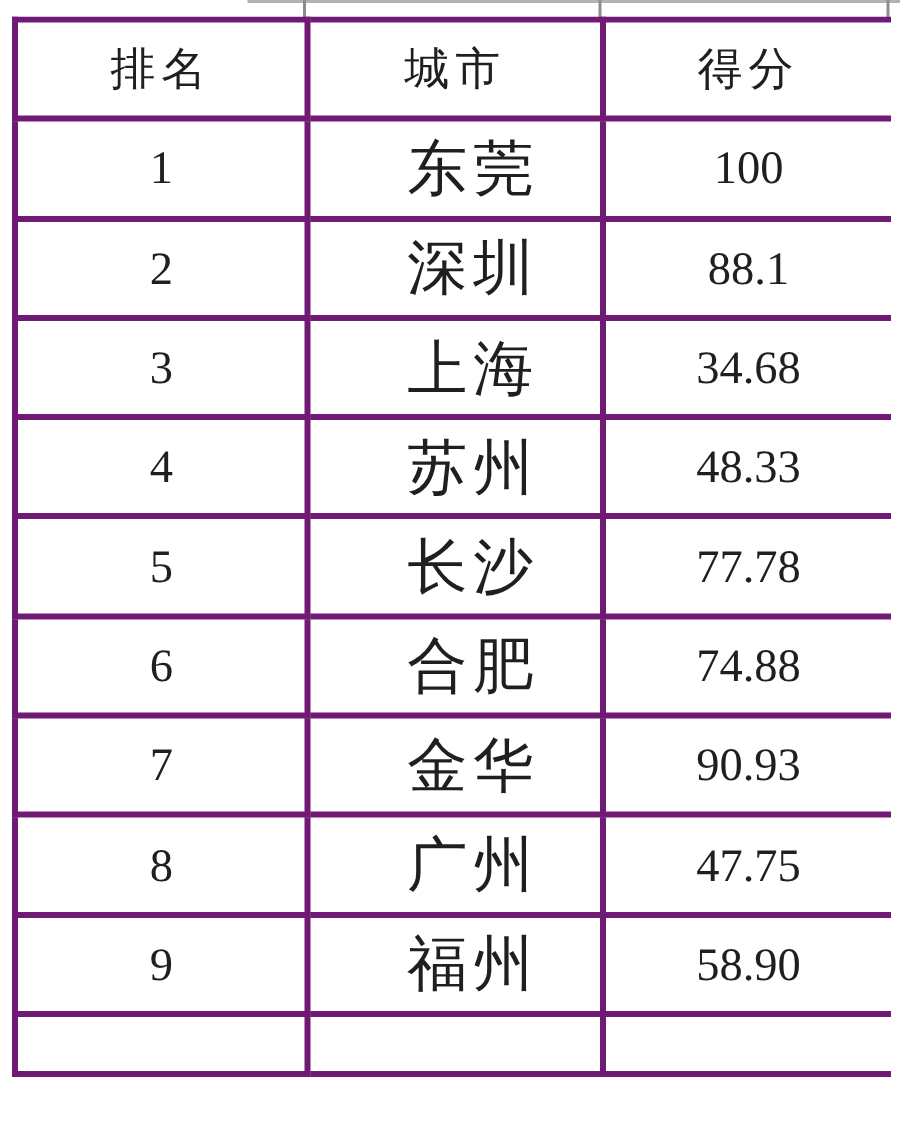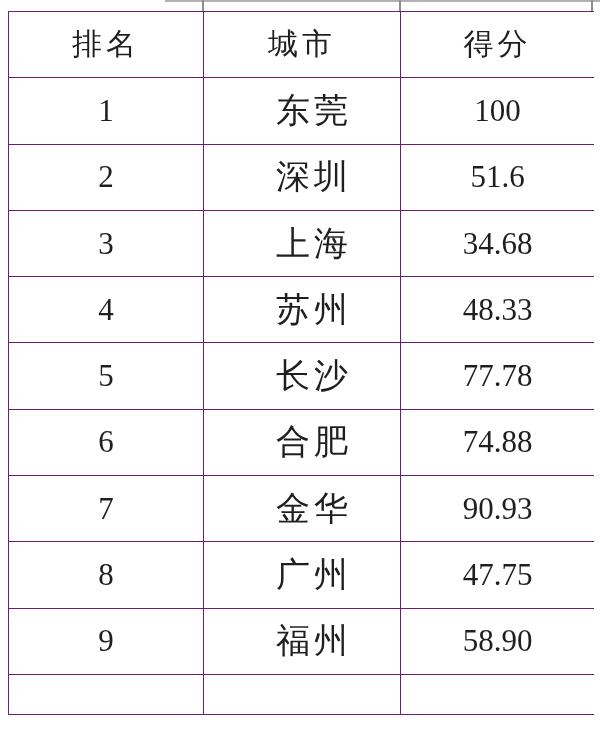--- a/index.html
+++ b/index.html
@@ -44,42 +44,42 @@
     height: 743px;   
     overflow: hidden;
   }
 
   table {
     border-collapse: collapse;
     width: 100%;
     table-layout: fixed;
   }
   th, td {
-    border: 1px solid #701a75;
+    border: 4px solid #701a75;
     text-align: center;
     vertical-align: middle;
     padding: 0;
     font-weight: normal;
     background: #ffffff;
   }
   thead tr, tbody tr {
     height: 66.3px;
   }
   tbody tr.partial {
     height: 40px; 
   }
   th {
     font-size: 30px;
     letter-spacing: 4px;
   }
   td {
     font-size: 31px;
   }
   td.city {
-    font-size: 34px;
+    font-size: 40px;
     letter-spacing: 4px;
     padding-left: 24px;
   }
 </style>
 </head>
 <body>
 
 <div class="sliver-line"></div>
 <div class="stub stub-1"></div>
 <div class="stub stub-2"></div>
@@ -101,21 +101,21 @@
     </thead>
     <tbody>
       <tr>
         <td>1</td>
         <td class="city">东莞</td>
         <td>100</td>
       </tr>
       <tr>
         <td>2</td>
         <td class="city">深圳</td>
-        <td>51.6</td>
+        <td>88.1</td>
       </tr>
       <tr>
         <td>3</td>
         <td class="city">上海</td>
         <td>34.68</td>
       </tr>
       <tr>
         <td>4</td>
         <td class="city">苏州</td>
         <td>48.33</td>

